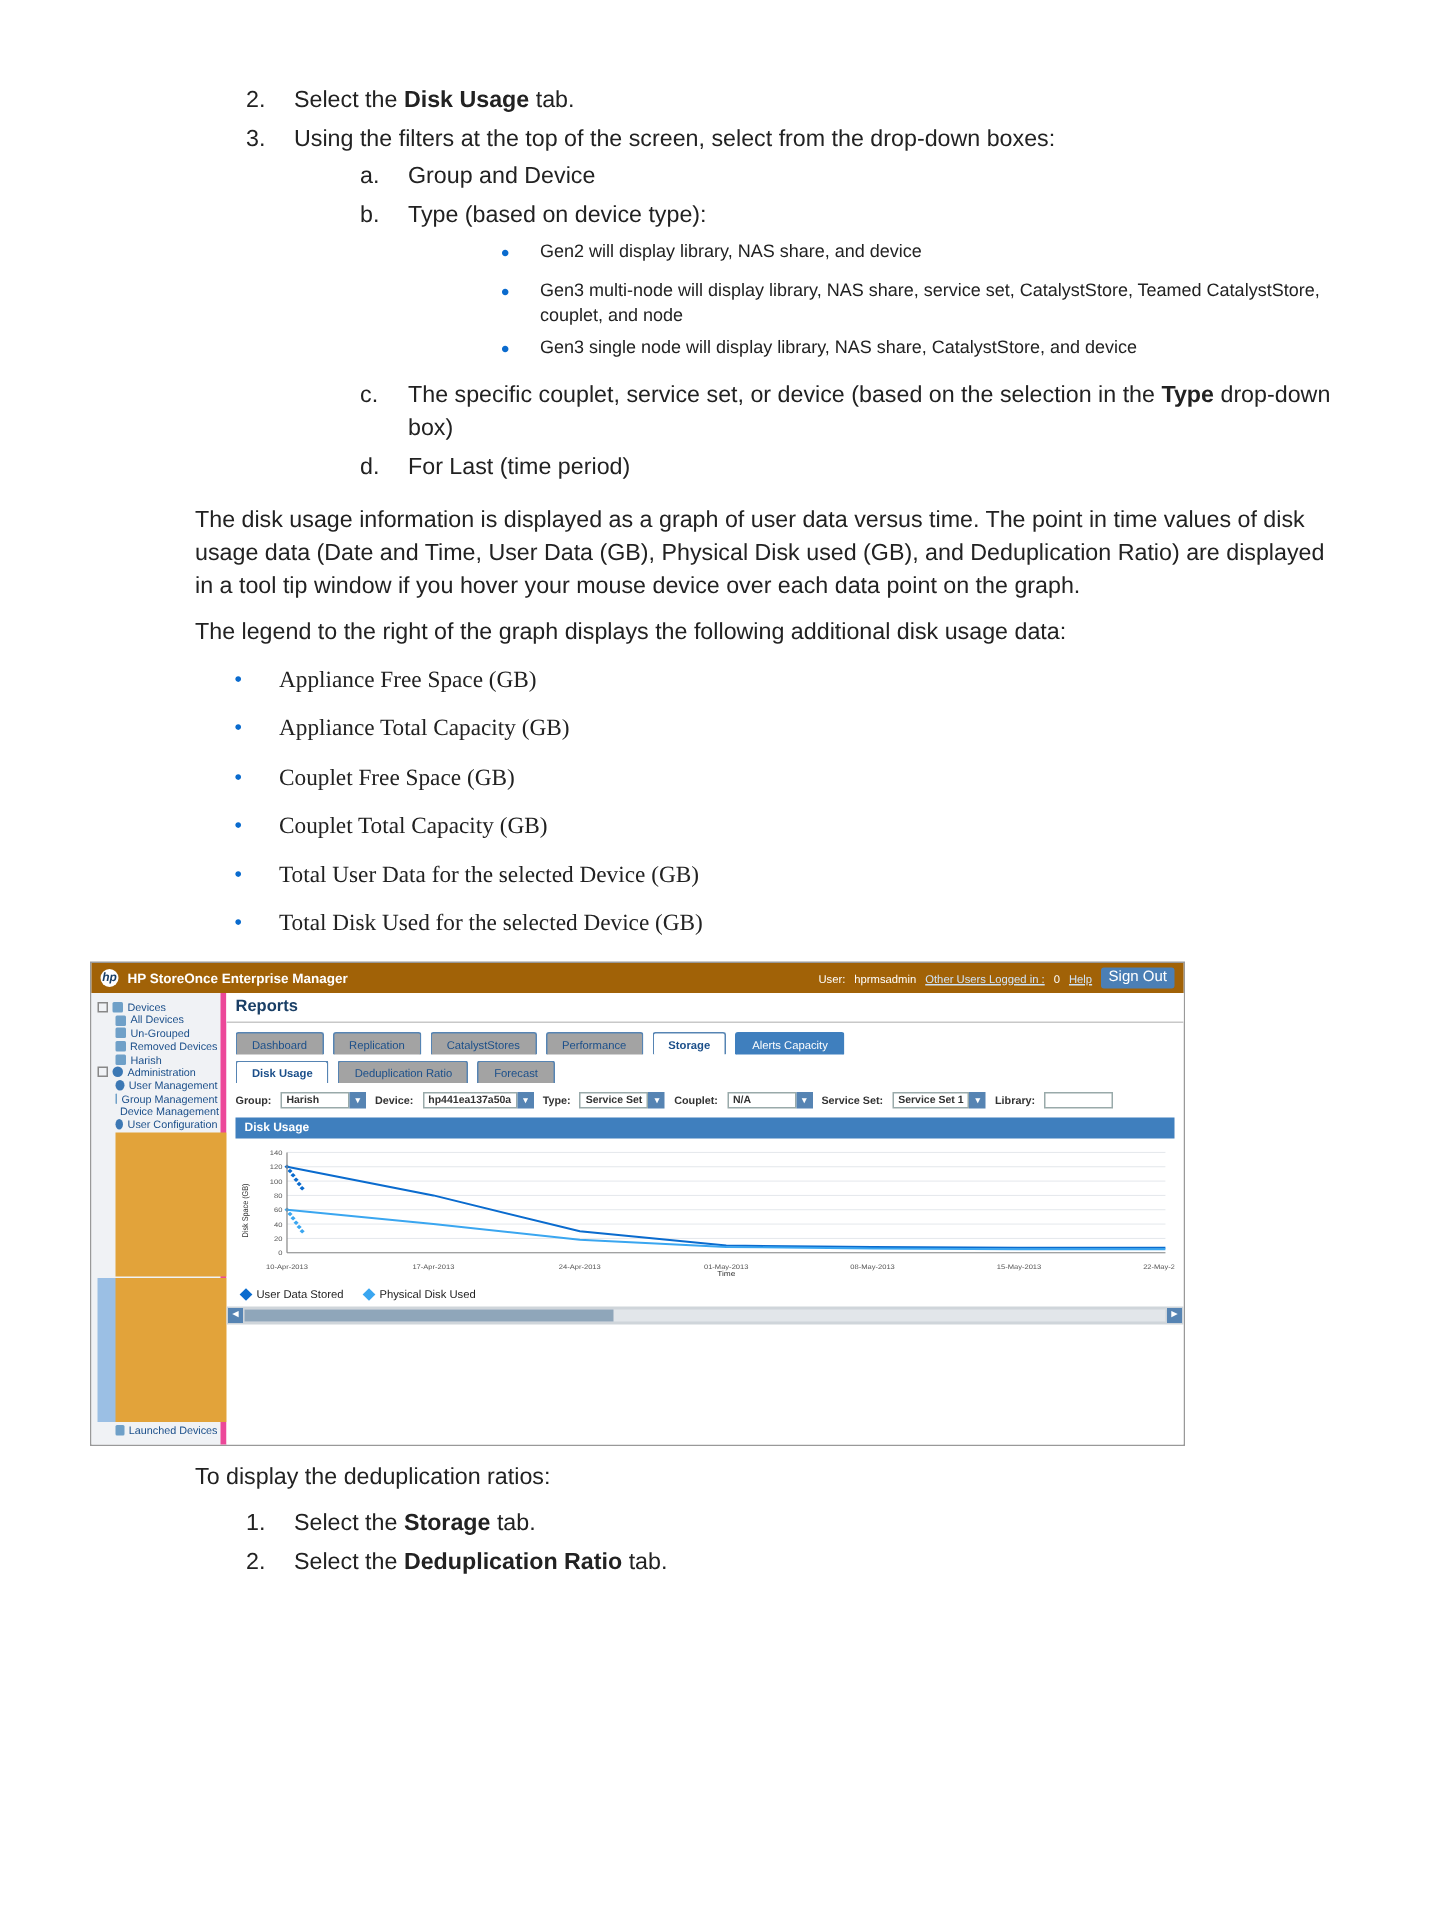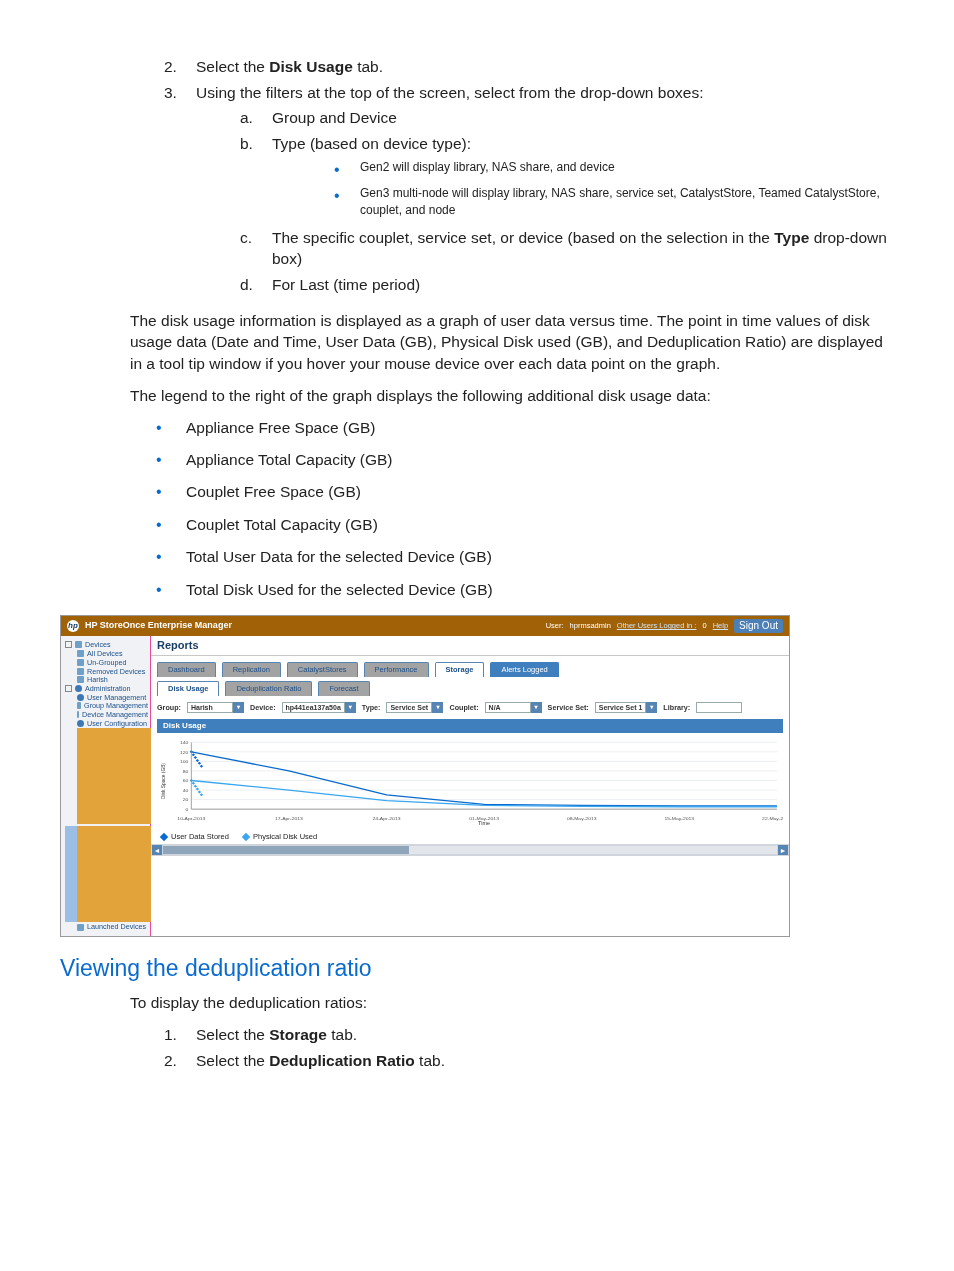--- a/index.html
+++ b/index.html
@@ -8,38 +8,38 @@
   .content { margin-left: 70px; }
   ol.num { list-style: none; margin-left: 34px; margin-bottom: 8px; }
   ol.num > li { display: flex; gap: 14px; margin-bottom: 4px; font-size: 15.5px; line-height: 1.4; }
   ol.num > li > .n { min-width: 18px; }
   ol.alpha { list-style: none; margin-left: 44px; margin-top: 4px; }
   ol.alpha > li { display: flex; gap: 14px; margin-bottom: 4px; font-size: 15.5px; line-height: 1.4; }
   ol.alpha > li > .n { min-width: 18px; }
   ul.bullets { list-style: none; margin-left: 62px; margin-top: 4px; margin-bottom: 4px; }
   ul.bullets > li { display: flex; gap: 14px; margin-bottom: 4px; font-size: 12px; line-height: 1.4; }
   ul.bullets > li::before { content: "•"; color: #0a6bce; font-size: 16px; min-width: 12px; }
-  ul.topbul { list-style: none; margin-left: 26px; margin-top: 8px; }
+  ul.topbul { list-style: none; margin-left: 26px; margin-top: 8px; font-family: Liberation Serif, serif; }
   ul.topbul > li { display: flex; gap: 18px; margin-bottom: 10px; font-size: 15.5px; line-height: 1.4; }
   ul.topbul > li::before { content: "•"; color: #0a6bce; font-size: 16px; min-width: 12px; }
   p.para { margin: 10px 0 10px 0; font-size: 15.5px; line-height: 1.4; }
   strong { font-weight: 700; }
   h2.section { color: #0a6bce; font-weight: 400; font-size: 23px; margin: 18px 0 8px -70px; }
 
   
   .shot { margin: 14px 0 10px -70px; width: 730px; border: 1px solid #999; font-size: 8px; line-height: 1; background:#fff; }
   .shot-top { background: #a16207; color: #fff; display:flex; align-items:center; justify-content:space-between; padding: 3px 6px; }
   .shot-top .left { display:flex; align-items:center; gap:6px; font-weight:700; font-size:9px; }
   .shot-top .right { display:flex; align-items:center; gap:6px; font-size:7.5px; }
   .shot-top .right a { color:#cfe3f7; text-decoration:underline; }
   .btn-signout { background:#4b7fb5; color:#fff; padding:2px 5px; font-size:10px; border-radius:2px; }
   .logo { width:12px; height:12px; border-radius:50%; background:#fff; color:#1a3f66; display:flex; align-items:center; justify-content:center; font-style:italic; font-size:8px; }
 
   .shot-body { display:flex; min-height: 200px; }
-  .side { width: 90px; background:#f0f2f5; border-right:1px solid #ec4899; padding:4px 2px 4px 4px; }
+  .side { width: 90px; background:#f0f2f5; border-right:4px solid #ec4899; padding:4px 2px 4px 4px; }
   .side .grp { display:flex; align-items:center; gap:3px; margin:1.5px 0; font-size:7.2px; color:#1b4f8a; white-space:nowrap; }
   .side .grp.sel { background:#9bbfe4; }
   .ico { width:7px; height:7px; display:inline-block; }
   .ico.box { border:1px solid #888; }
   .ico.dev { background:#6fa0c8; border-radius:1px; }
   .ico.user { background:#3c78b4; border-radius:50%; }
   .ico.page { background:#e2a33a; }
 
   .main { flex:1; background:#fff; }
   .mhead { background:#fff; border-bottom:1px solid #c8c8c8; padding:4px 6px; font-size:11px; font-weight:700; color:#1a3f66; }
@@ -92,20 +92,23 @@
                 <span class="n">b.</span>
               <div style="flex:1">
                 <span>Type (based on device type):</span>
                 <ul class="bullets">
                   <li>
                       <span>Gen2 will display library, NAS share, and device</span>
                     </li>
                   <li>
                       <span>Gen3 multi-node will display library, NAS share, service set, CatalystStore, Teamed CatalystStore, couplet, and node</span>
                     </li>
+                  <li>
+                      <span>Gen3 single node will display library, NAS share, CatalystStore, and device</span>
+                    </li>
                 </ul>
               </div>
             </li>
             <li>
                 <span class="n">c.</span>
               <span><span>The specific couplet, service set, or device (based on the selection in the </span><strong>Type</strong><span> drop-down box)</span></span>
             </li>
             <li>
                 <span class="n">d.</span>
                 <span>For Last (time period)</span>
@@ -212,21 +215,21 @@
             </div>
         </div>
         <div class="main">
           <div class="mhead">Reports</div>
           <div class="tabs">
             <span class="tab">Dashboard</span>
             <span class="tab">Replication</span>
             <span class="tab">CatalystStores</span>
             <span class="tab">Performance</span>
             <span class="tab act">Storage</span>
-            <span class="tab accent">Alerts Logged</span>
+            <span class="tab accent">Alerts Capacity</span>
           </div>
           <div class="subtabs">
             <span class="tab act" style="font-weight:700">Disk Usage</span>
             <span class="tab">Deduplication Ratio</span>
             <span class="tab">Forecast</span>
           </div>
           <div class="filters">
             <span class="lbl">Group:</span>
             <span class="sel">
                 <span class="sel-box">Harish</span>
@@ -317,21 +320,20 @@
             <span class="ar">◄</span>
             <span class="track">
                 <span class="thumb"></span>
               </span>
             <span class="ar">►</span>
           </div>
         </div>
       </div>
     </div>
 
-    <h2 class="section">Viewing the deduplication ratio</h2>
     <p class="para">To display the deduplication ratios:</p>
     <ol class="num">
       <li>
           <span class="n">1.</span>
         <span><span>Select the </span><strong>Storage</strong><span> tab.</span></span>
       </li>
       <li>
           <span class="n">2.</span>
         <span><span>Select the </span><strong>Deduplication Ratio</strong><span> tab.</span></span>
       </li>

